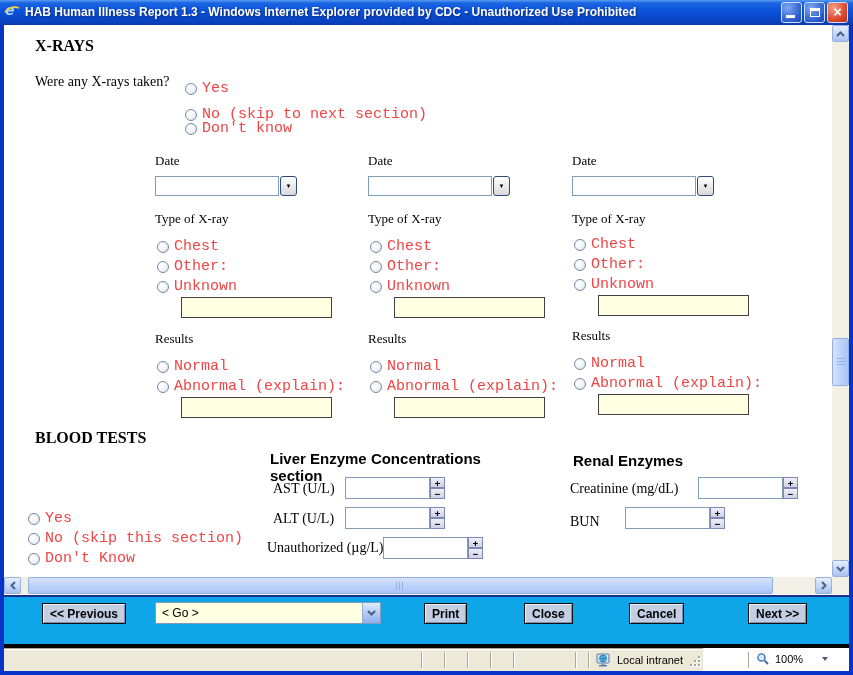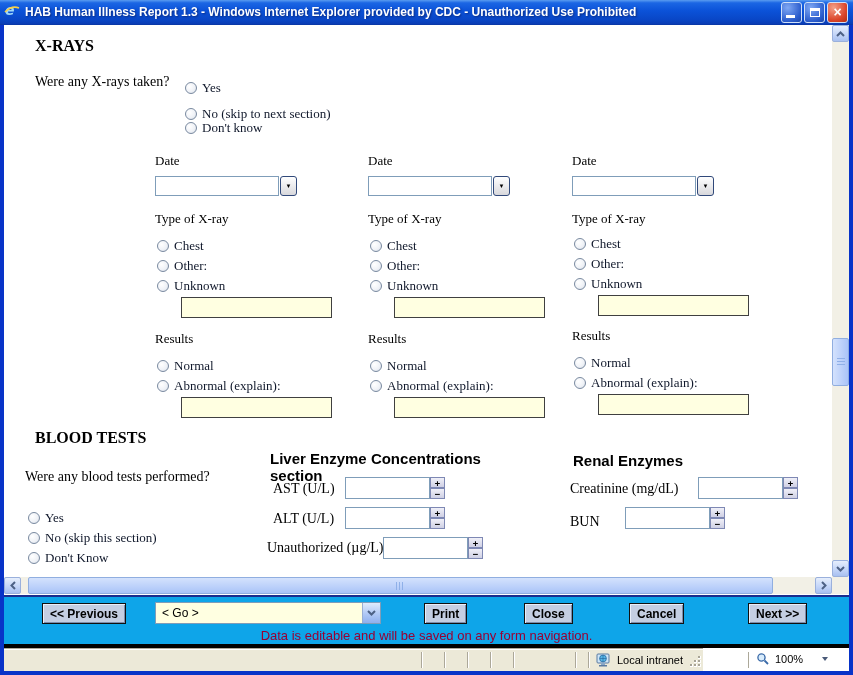--- a/index.html
+++ b/index.html
@@ -24,21 +24,21 @@
   
   #client{position:absolute;top:25px;left:4px;width:845px;height:646px;background:#fff}
 
   
   .h-serif{position:absolute;font-family:"Liberation Serif",serif;font-weight:bold;font-size:16px;color:#000}
   .slabel{position:absolute;font-family:"Liberation Serif",serif;font-size:13px;color:#000}
   .qlabel{position:absolute;font-family:"Liberation Serif",serif;font-size:14px;color:#000}
   .radio-row{position:absolute;display:flex;align-items:center;gap:5px;cursor:default}
   .radio{width:12px;height:12px;border:1px solid #7a8aa0;border-radius:50%;
     background:radial-gradient(circle at 35% 35%,#fff 0%,#eef1f6 60%,#ccd4e0 100%)}
-  .rtext{font-family:Liberation Serif, serif;font-size:13px;color:#0f172a}
+  .rtext{font-family:Liberation Mono, monospace;font-size:15px;color:#ef4444}
 
   .xcol{position:absolute;top:125px;width:205px;height:275px}
   .combo{position:absolute;left:0;display:flex}
   .combo-input{width:124px;height:20px;border:1px solid #7f9db9;background:#fff;outline:none;padding:0 3px;font:12px "Liberation Sans",sans-serif}
   .combo-btn{width:17px;height:20px;margin-left:1px;border:1px solid #31497a;border-radius:3px;
     background:linear-gradient(#ffffff,#d8d8dc);display:flex;align-items:center;justify-content:center;padding:0}
   .combo-arrow{font-size:6px;line-height:6px;color:#000}
   .ylw{position:absolute;left:26px;width:151px;height:21px;background:#ffffe1;border:1px solid #404040;outline:none;padding:0 3px;font:12px "Liberation Sans",sans-serif}
 
   .numwrap{position:absolute;display:flex;align-items:flex-start}
@@ -225,21 +225,20 @@
           <span class="rtext">Normal</span>
       </label>
       <label class="radio-row" style="left:2px;top:225px">
         <span class="radio"></span>
           <span class="rtext">Abnormal (explain):</span>
       </label>
       <input class="ylw" style="top: 244px;">
     </div>
 
     <div class="h-serif" style="left:31px;top:404px">BLOOD TESTS</div>
-    <div class="qlabel" style="left:21px;top:444px">Were any blood tests performed?</div>
     <label class="radio-row" style="left:24px;top:485px">
       <span class="radio"></span>
         <span class="rtext">Yes</span>
     </label>
     <label class="radio-row" style="left:24px;top:505px">
       <span class="radio"></span>
         <span class="rtext">No (skip this section)</span>
     </label>
     <label class="radio-row" style="left:24px;top:525px">
       <span class="radio"></span>
@@ -334,21 +333,20 @@
         <span class="go-arrow">
           <svg width="9" height="6" viewBox="0 0 9 6">
               <polyline points="1,1 4.5,4.5 8,1" fill="none" stroke="#4d6185" stroke-width="2"></polyline>
             </svg>
         </span>
       </div>
       <button class="xpbtn" style="left:420px">Print</button>
       <button class="xpbtn" style="left:520px">Close</button>
       <button class="xpbtn" style="left:625px">Cancel</button>
       <button class="xpbtn" style="left:744px">Next &gt;&gt;</button>
-      <div class="notice">Data is editable and will be saved on any form navigation.</div>
     </div>
 
     <div id="statusbar">
       <span class="sep" style="left:417px"></span>
       <span class="sep" style="left:440px"></span>
       <span class="sep" style="left:463px"></span>
       <span class="sep" style="left:486px"></span>
       <span class="sep" style="left:509px"></span>
       <span class="sep" style="left:571px"></span>
       <span class="sep" style="left:584px"></span>

